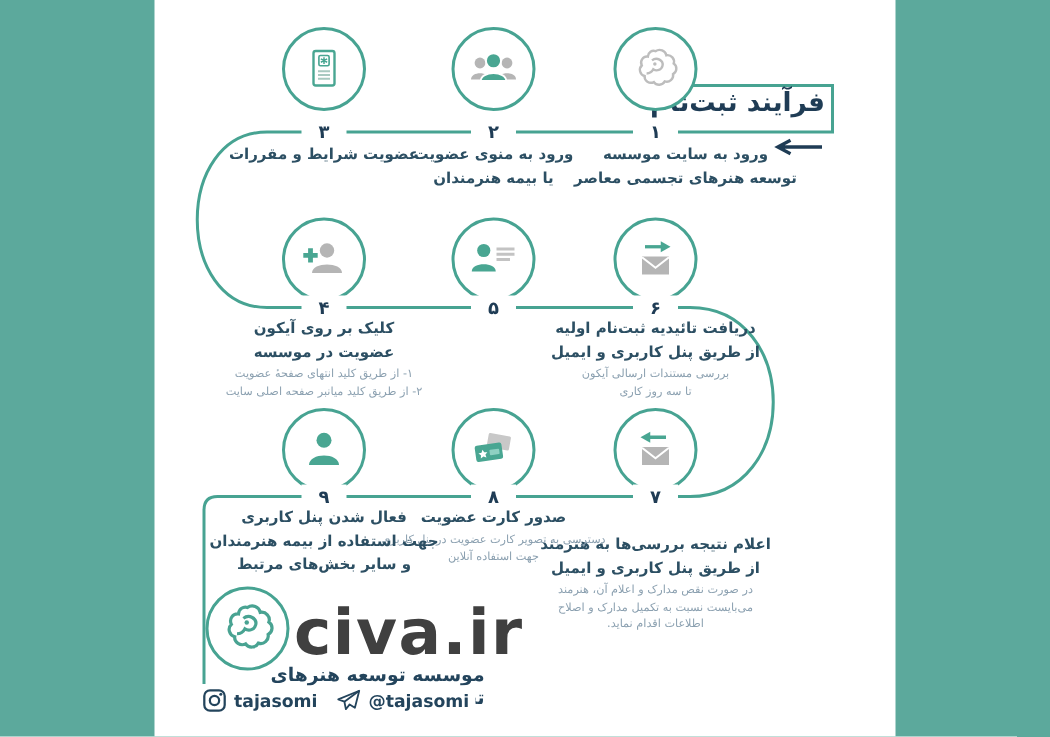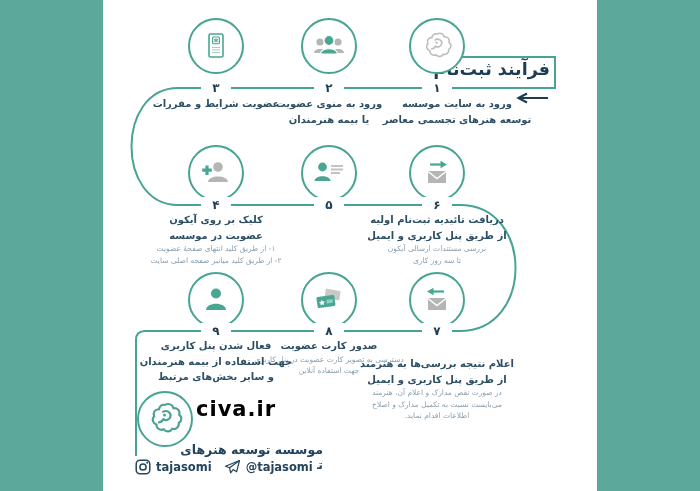--- a/index.html
+++ b/index.html
@@ -10,21 +10,21 @@
   .circle{position:absolute;width:56px;height:56px;box-sizing:border-box;border:2.5px solid #47a392;
           border-radius:50%;background:#fff;display:flex;align-items:center;justify-content:center;z-index:2;}
   .num{position:absolute;width:30px;height:16px;background:#fff;color:#1f3c55;font-weight:bold;
        font-size:12px;line-height:16px;text-align:center;z-index:2;}
   .stext{position:absolute;width:180px;text-align:center;direction:rtl;z-index:2;}
   .stext .t{font-size:10px;font-weight:bold;color:#2c4f63;line-height:1.55;}
   .stext .s{font-size:7.5px;color:#8ba0b0;line-height:1.55;}
   .hdr-title{position:absolute;left:400px;top:59px;width:150px;direction:rtl;text-align:right;
              font-size:17.5px;font-weight:bold;color:#1f3c55;z-index:2;}
   .hdr-arrow{position:absolute;left:514px;top:92px;z-index:2;}
-  .f-site{position:absolute;left:196px;top:397px;font-size:21px;font-weight:bold;color:#000000;
+  .f-site{position:absolute;left:196px;top:397px;font-size:42px;font-weight:bold;color:#404040;
           letter-spacing:1px;z-index:2;}
   .f-org{position:absolute;left:133px;top:442px;width:190px;direction:rtl;text-align:right;
          font-size:12.5px;font-weight:bold;color:#23445c;z-index:2;}
   .f-social{position:absolute;left:135px;top:457px;display:flex;align-items:center;gap:12px;
             direction:ltr;color:#23445c;font-size:11.5px;font-weight:600;z-index:3;background:#fff;padding:2px 4px 2px 0;text-align:right;}
   .f-social .item{display:flex;align-items:center;gap:5px;}
 </style>
 </head>
 <body>
 

